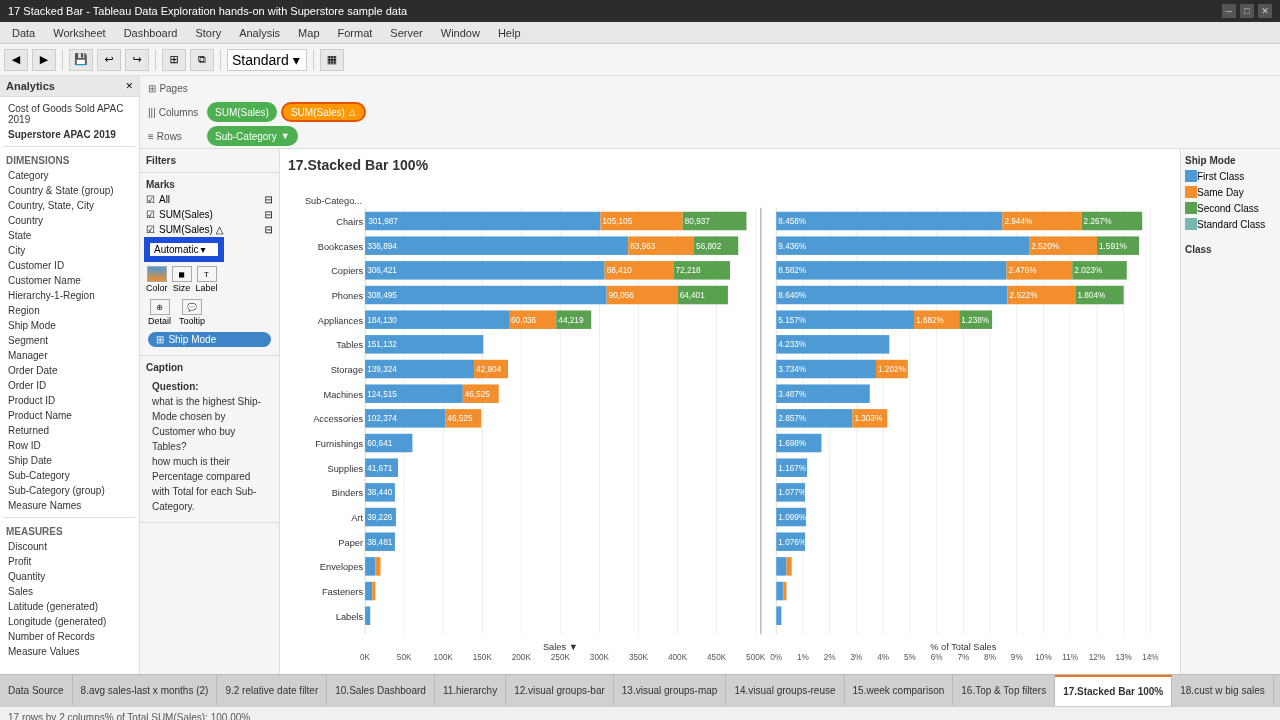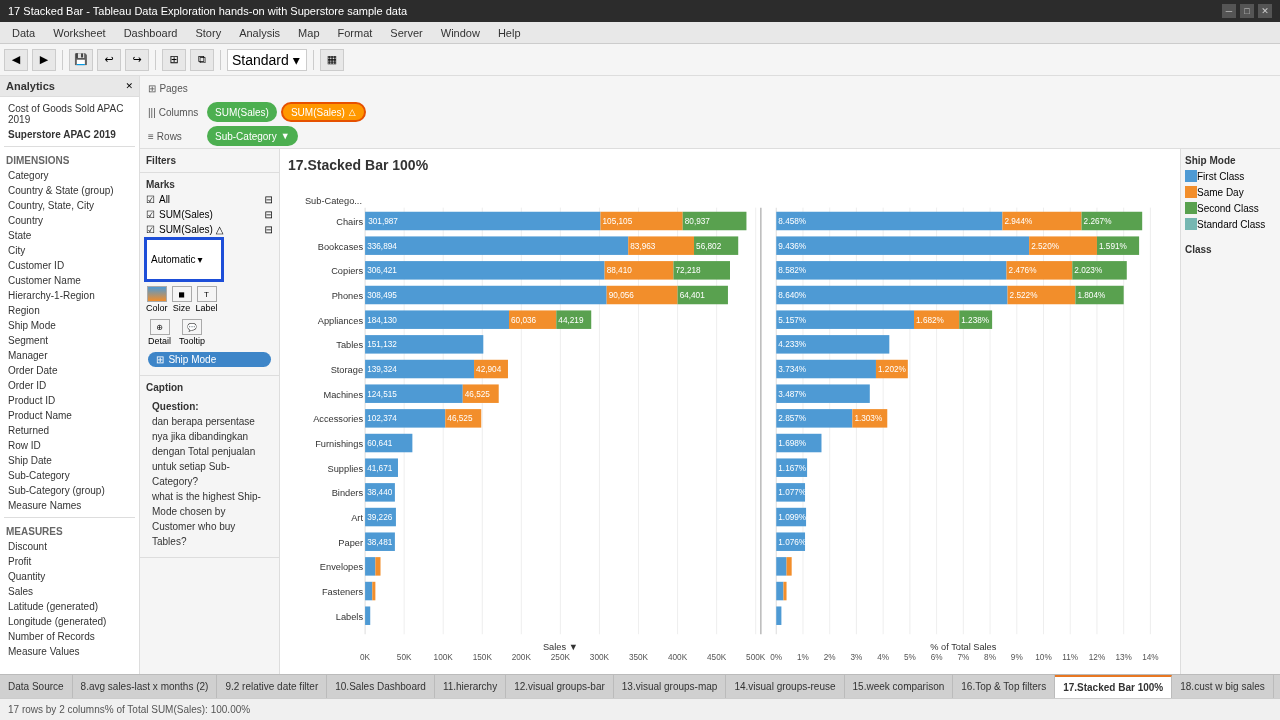--- a/index.html
+++ b/index.html
@@ -36,35 +36,35 @@
     .pill-green { background: #4caf50; color: white; }
     .pill-orange { background: #ff9800; color: white; border: 2px solid #e65100; }
     .pill-subcat { background: #4caf50; color: white; }
     .pill-delta { font-size: 9px; }
 
     
     .left-panel { width: 140px; background: #f5f5f5; border-right: 1px solid #ddd; display: flex; flex-direction: column; }
     .panel-section { border-bottom: 1px solid #ddd; padding: 4px; }
     .panel-section-title { font-size: 10px; font-weight: bold; color: #333; padding: 2px; }
     .marks-row { display: flex; align-items: center; gap: 4px; padding: 2px; font-size: 10px; }
-    .dropdown-small { background: #fff; border: 3px solid #1d4ed8; padding: 14px 4px; font-size: 10px; display: flex; align-items: center; gap: 2px; cursor: pointer; width: 80px; }
+    .dropdown-small { background: #fff; border: 6px solid #1d4ed8; padding: 1px 4px; font-size: 10px; display: flex; align-items: center; gap: 2px; cursor: pointer; width: 80px; }
     .ship-mode-pill { background: #3d85c8; color: white; border-radius: 10px; padding: 2px 8px; font-size: 10px; display: flex; align-items: center; gap: 4px; cursor: pointer; margin: 4px; }
 
     
     .viz-area { flex: 1; background: #fff; overflow: hidden; padding: 4px 8px; display: flex; flex-direction: column; }
     .viz-title { font-size: 14px; font-weight: bold; color: #333; padding: 4px 0; }
 
     
     .right-panel { width: 100px; background: #f5f5f5; border-left: 1px solid #ddd; padding: 4px; }
     .legend-title { font-size: 10px; font-weight: bold; color: #333; padding: 2px 0; }
     .legend-item { display: flex; align-items: center; padding: 2px 0; font-size: 10px; }
     .legend-color { width: 12px; height: 12px; }
 
     
-    .tab-bar { height: 24px; background: #d0d0d0; display: flex; align-items: stretch; border-top: 1px solid #bbb; overflow: hidden; }
+    .tab-bar { height: 32px; background: #d0d0d0; display: flex; align-items: stretch; border-top: 1px solid #bbb; overflow: hidden; }
     .tab { padding: 0 8px; display: flex; align-items: center; font-size: 10px; cursor: pointer; border-right: 1px solid #bbb; white-space: nowrap; background: #d0d0d0; color: #333; }
     .tab.active { background: #fff; font-weight: bold; border-top: 2px solid #e87722; }
 
     
     .status-bar { height: 22px; background: #f0f0f0; border-top: 1px solid #ccc; display: flex; align-items: center; padding: 0 8px; font-size: 10px; color: #555; }
     .question-box { padding: 4px 8px; font-size: 10px; color: #333; line-height: 1.5; }
 
     .full-center { display: flex; flex-direction: column; flex: 1; overflow: hidden; }
 
     .shelf-container { background: #f5f5f5; border-bottom: 1px solid #ddd; }
@@ -253,22 +253,22 @@
           <div class="ship-mode-pill">
             <span style="font-size:10px;">⊞</span>
             <span>Ship Mode</span>
           </div>
         </div>
 
         <div class="panel-section">
           <div class="panel-section-title">Caption</div>
           <div class="question-box">
             <div style="font-weight:bold;">Question:</div>
-            <div>dan berapa persentase nya jika dibandingkan dengan Total penjualan untuk setiap Sub-Category?</div>
             <div>what is the highest Ship-Mode chosen by Customer who buy Tables?</div>
+            <div>how much is their Percentage compared with Total for each Sub-Category.</div>
           </div>
         </div>
       </div>
 
       <div class="viz-area">
         <div class="viz-title">17.Stacked Bar 100%</div>
 
         <div style="flex:1; display:flex; overflow:hidden;">
           <svg width="100%" height="100%" viewBox="0 0 860 460" style="display:block;">
 

